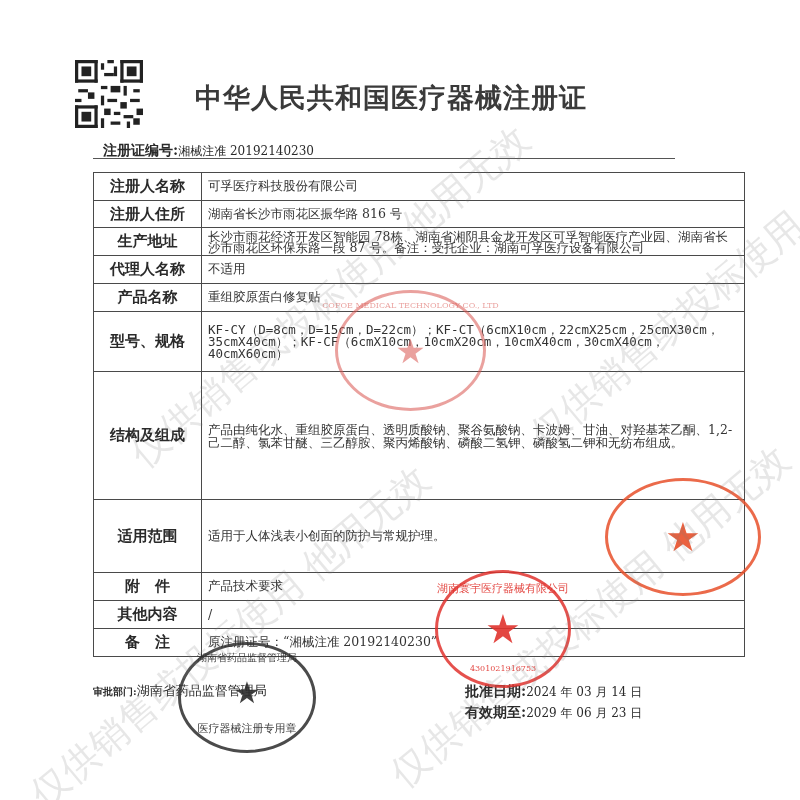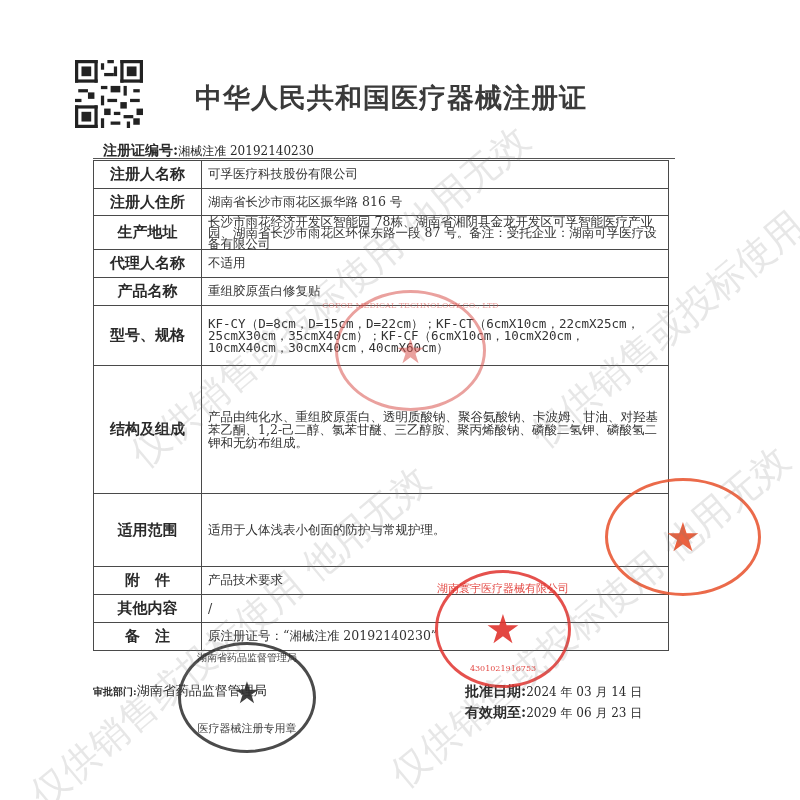--- a/index.html
+++ b/index.html
@@ -5,21 +5,21 @@
   html, body { margin:0; padding:0; }
   body { width:800px; height:800px; background:#ffffff; position:relative; overflow:hidden;
          font-family:"DejaVu Serif","Liberation Serif",serif; color:#2a2a2a; }
   .qr { position:absolute; left:75px; top:60px; width:68px; height:68px; }
   .title { position:absolute; left:195px; top:80px; font-size:27px; font-weight:bold; letter-spacing:1px;
            color:#3a3a3a; font-family:"DejaVu Serif","Liberation Serif",serif; }
   .regno { position:absolute; left:103px; top:142px; font-size:13px; }
   .regno .k { font-weight:bold; font-size:14px; }
   .regno .v { font-size:12px; }
   .hrule { position:absolute; left:93px; top:158px; width:582px; height:1px; background:#555; }
-  table.cert { position:absolute; left:93px; top:160px; width:576px; border-collapse:collapse;padding-left:34px; }
+  table.cert { position:absolute; left:93px; top:172px; width:652px; border-collapse:collapse;padding-left:34px; }
   table.cert td { border:1px solid #4a4a4a; padding:0 6px; vertical-align:middle; }
   table.cert td.lbl { width:95px; text-align:center; font-weight:bold; font-size:15px; color:#2a2a2a; white-space:nowrap; }
   table.cert td.val { font-size:12.5px; color:#333; }
   td.val.small { font-size:6.5px; line-height:11px; }
   td.val.mono { font-family:"DejaVu Sans Mono","Liberation Mono",monospace; font-size:11px; line-height:12px; }
   td.val.comp { font-size:12.5px; line-height:13px; }
   .footer-left { position:absolute; left:93px; top:682px; font-size:13px; }
   .footer-left .k { font-weight:bold; font-size:10px; }
   .footer-right { position:absolute; left:465px; top:682px; font-size:12px; line-height:19.5px; }
   .footer-right .k { font-weight:bold; font-size:14px; }

